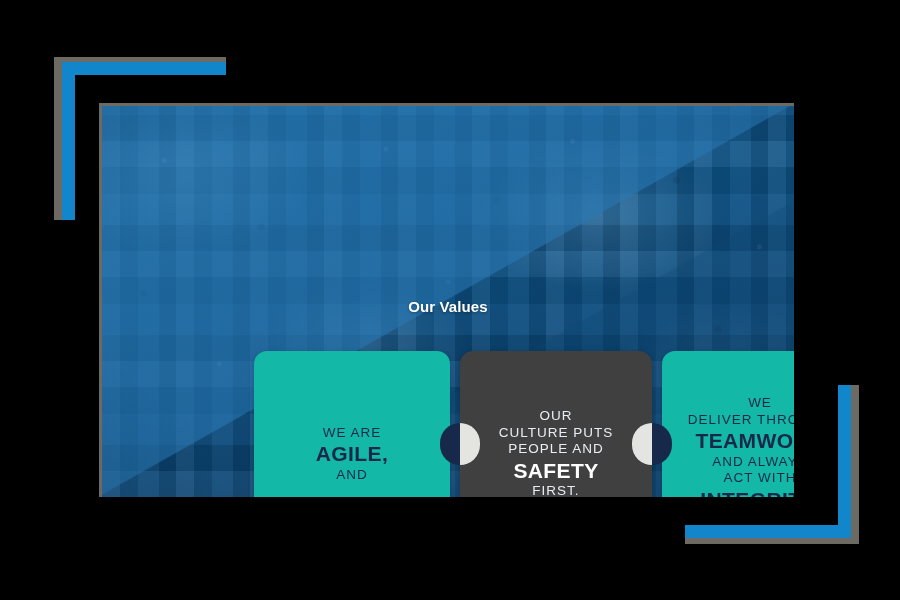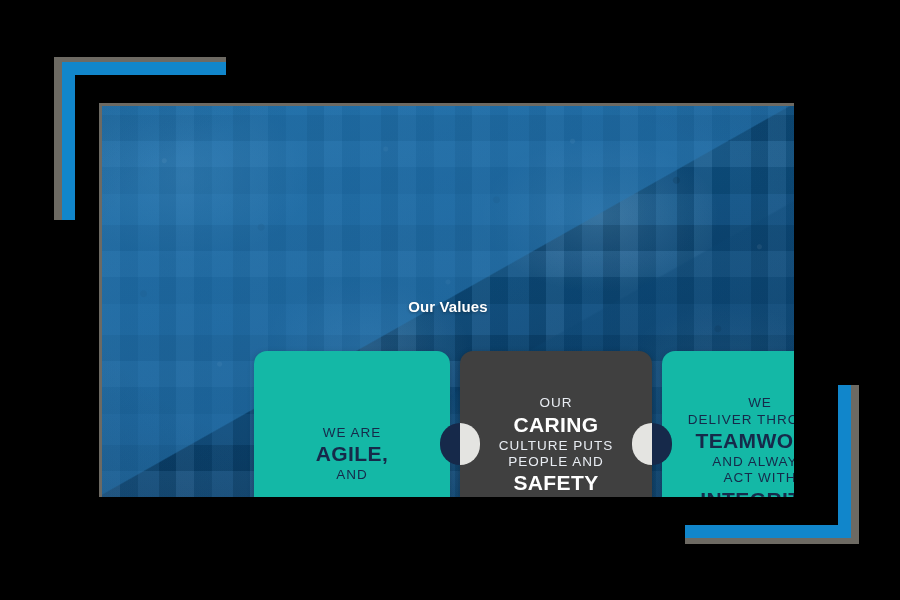--- a/index.html
+++ b/index.html
@@ -252,21 +252,20 @@
     <div class="cards">
 
       <div class="card card-light" id="card-1">
         <span class="line reg">WE ARE</span>
         <span class="line big">AGILE,</span>
         <span class="line reg">AND</span>
       </div>
 
       <div class="card card-dark" id="card-2">
         <span class="line reg">OUR</span>
-        <span class="line big">CARING</span>
         <span class="line reg">CULTURE PUTS</span>
         <span class="line reg">PEOPLE AND</span>
         <span class="line big">SAFETY</span>
         <span class="line reg">FIRST.</span>
       </div>
 
       <div class="card card-light" id="card-3">
         <span class="line reg">WE</span>
         <span class="line reg">DELIVER THROUGH</span>
         <span class="line big">TEAMWORK</span>

